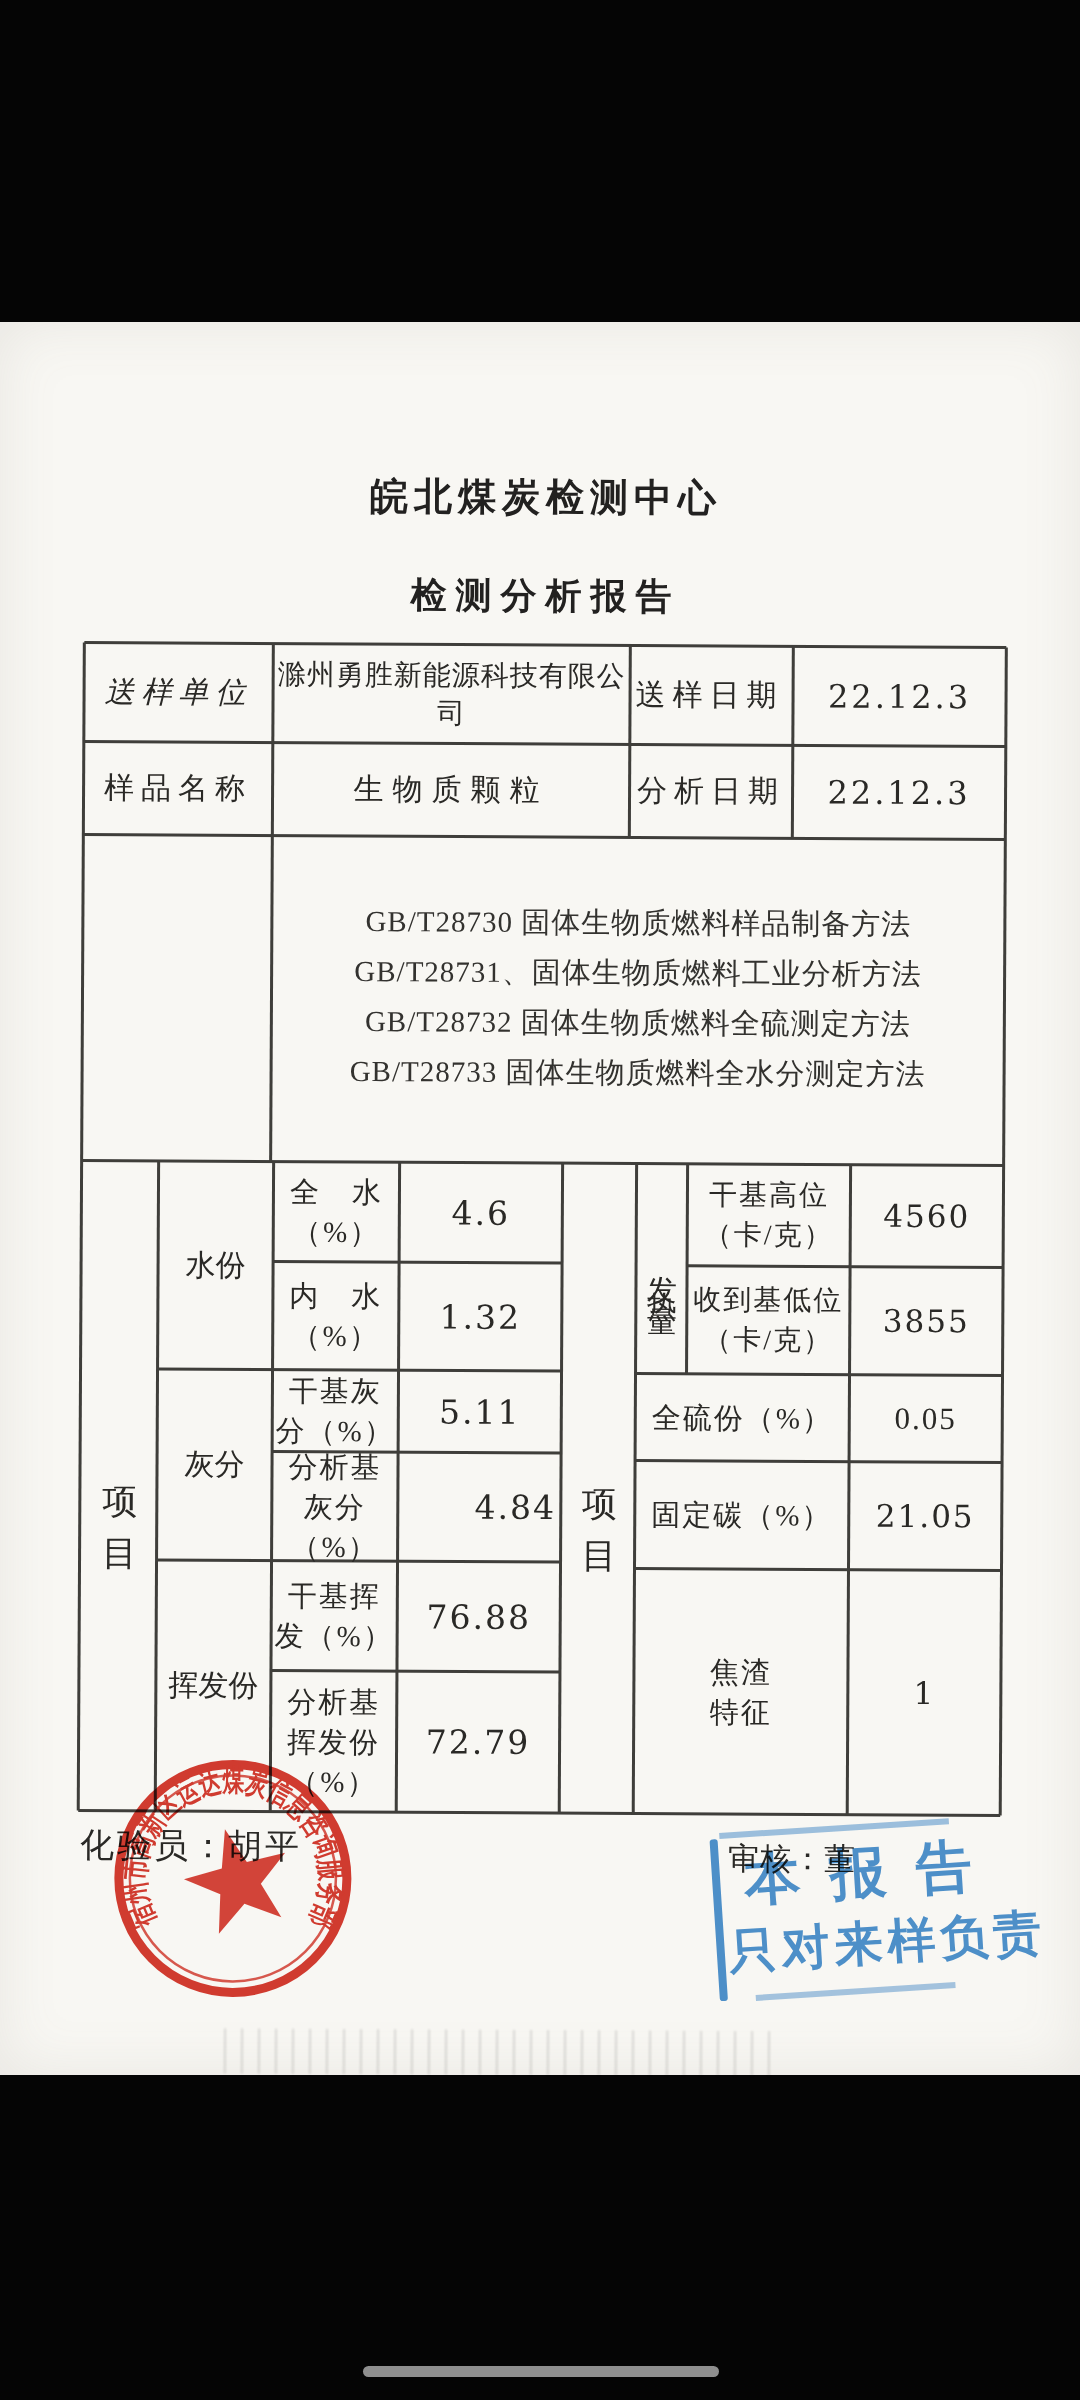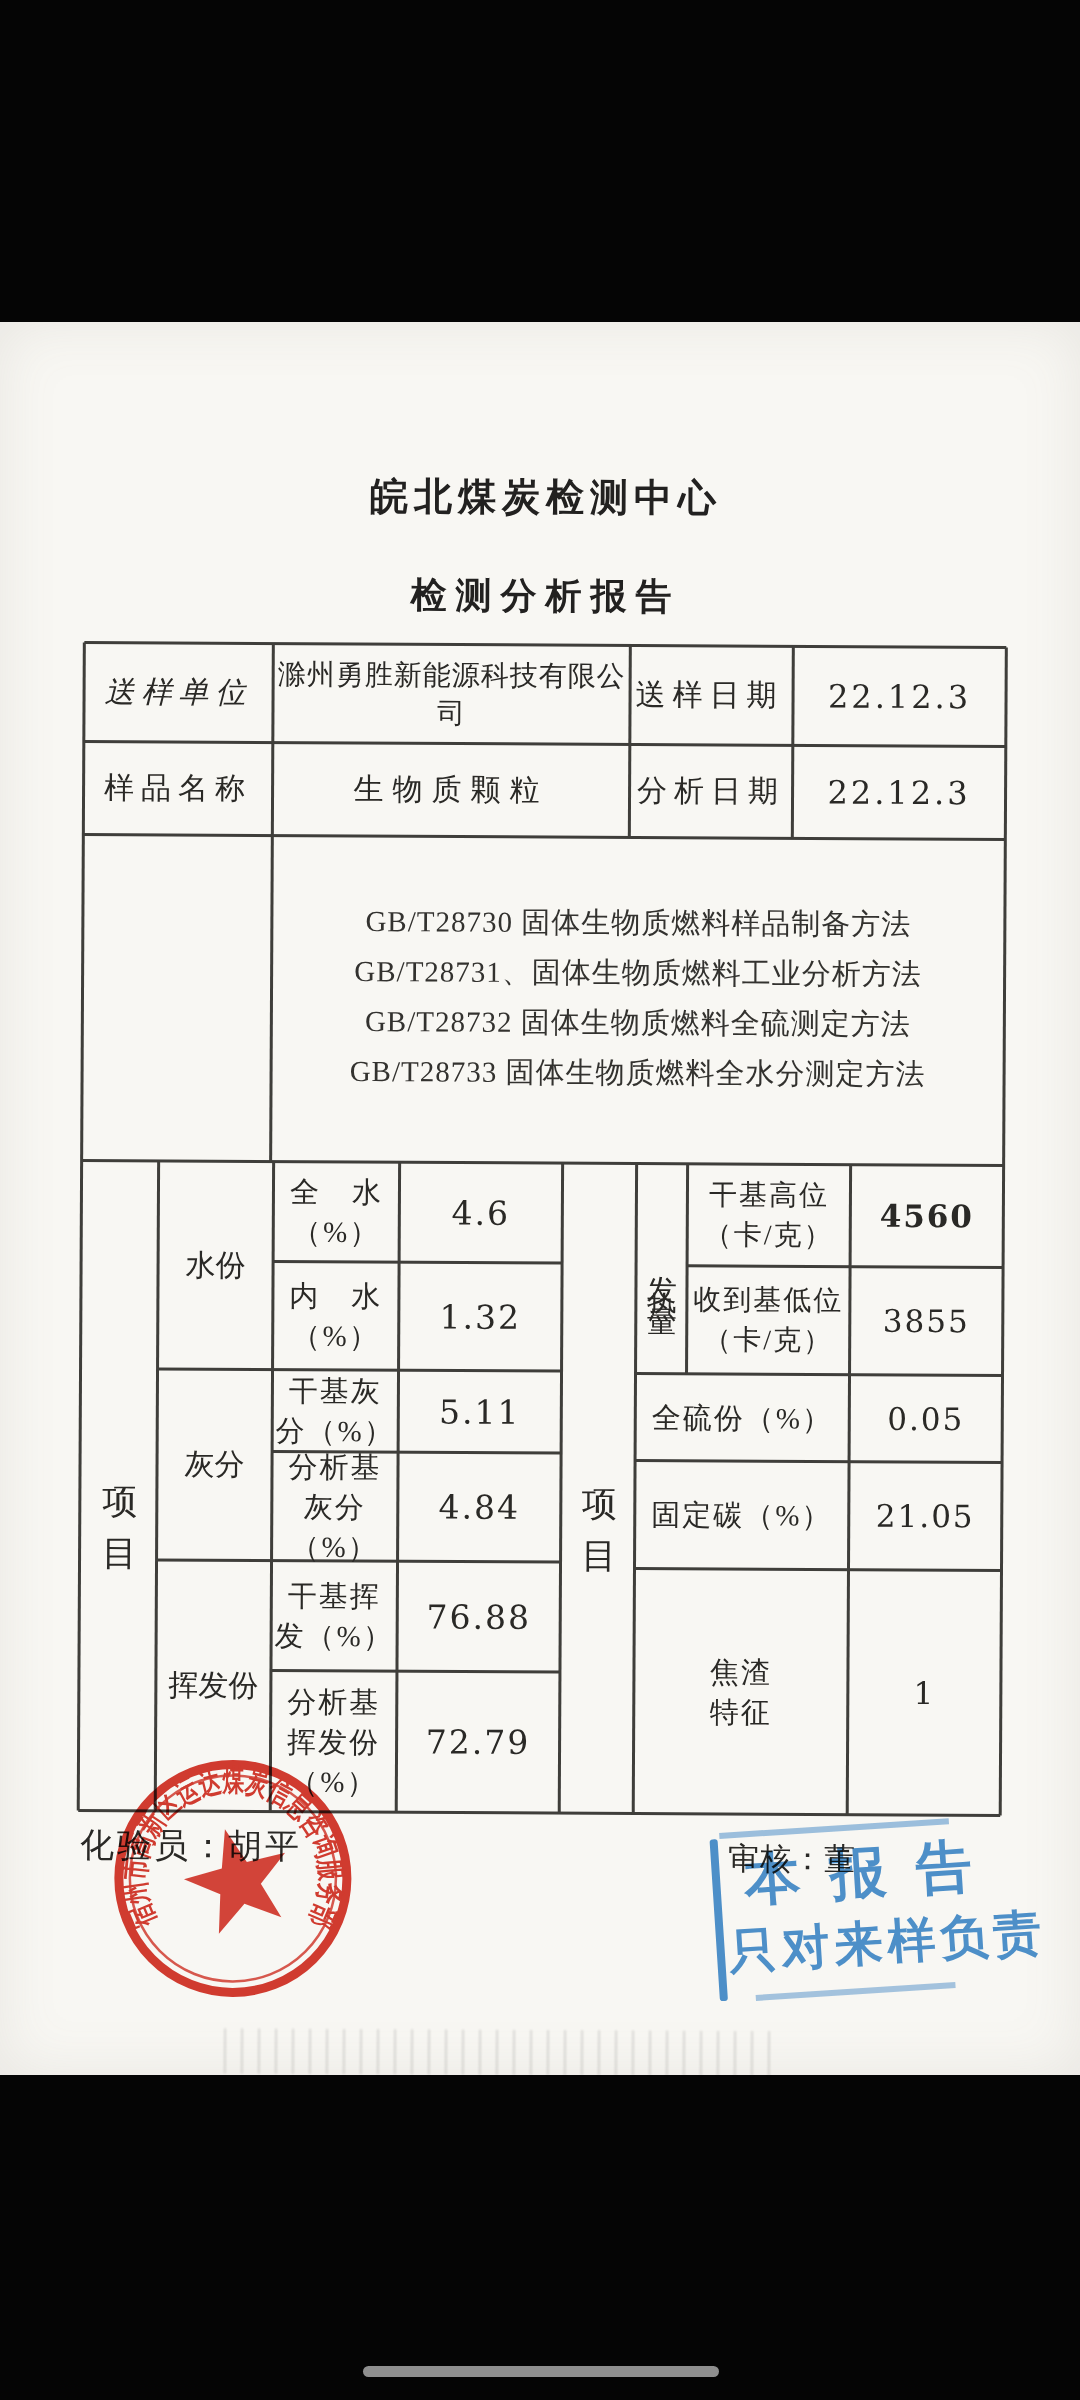--- a/index.html
+++ b/index.html
@@ -103,40 +103,40 @@
 （%）</div>
     <div class="cell val" style="left:401px;top:1163px;width:163px;height:100px;">4.6</div>
     <div class="cell lbl preline" style="left:275px;top:1263px;width:126px;height:108px;">内　水
 （%）</div>
     <div class="cell val" style="left:401px;top:1263px;width:163px;height:108px;">1.32</div>
     <div class="cell lbl preline" style="left:275px;top:1371px;width:126px;height:82px;">干基灰
 分（%）</div>
     <div class="cell val" style="left:401px;top:1371px;width:163px;height:82px;">5.11</div>
     <div class="cell lbl preline" style="left:275px;top:1453px;width:126px;height:109px;">分析基
 灰分（%）</div>
-    <div class="cell val" style="left:401px;top:1453px;width:163px;height:109px;">4.84</div>
+    <div class="cell val" style="left:401px;top:1453px;width:163px;height:109px;padding-left:36px;">4.84</div>
     <div class="cell lbl preline" style="left:275px;top:1562px;width:126px;height:110px;">干基挥
 发（%）</div>
     <div class="cell val" style="left:401px;top:1562px;width:163px;height:110px;">76.88</div>
     <div class="cell lbl preline" style="left:275px;top:1672px;width:126px;height:141px;">分析基
 挥发份
 （%）</div>
     <div class="cell val" style="left:401px;top:1672px;width:163px;height:141px;">72.79</div>
 
     <div class="cell vert" style="left:564px;top:1163px;width:74px;height:650px;font-size:35px;letter-spacing:52px;text-indent:52px;">项目</div>
     <div class="cell vert" style="left:638px;top:1163px;width:51px;height:210px;font-size:30px;letter-spacing:16px;text-indent:16px;">发热量</div>
 
     <div class="cell lbl preline" style="left:689px;top:1163px;width:163px;height:102px;font-size:28px;">干基高位
 （卡/克）</div>
-    <div class="cell val" style="left:852px;top:1163px;width:153px;height:102px;font-size:31px;font-weight:bold;">4560</div>
+    <div class="cell val" style="left:852px;top:1163px;width:153px;height:102px;font-size:31px;">4560</div>
     <div class="cell lbl preline" style="left:689px;top:1265px;width:163px;height:108px;font-size:28px;">收到基低位
 （卡/克）</div>
     <div class="cell val" style="left:852px;top:1265px;width:153px;height:108px;font-size:31px;border-radius:32px;">3855</div>
     <div class="cell lbl" style="left:638px;top:1373px;width:214px;height:87px;">全硫份（%）</div>
-    <div class="cell val" style="left:852px;top:1373px;width:153px;height:87px;font-size:31px;">0.05</div>
+    <div class="cell val" style="left:852px;top:1373px;width:153px;height:87px;font-size:31px;font-family:Liberation Serif, serif;">0.05</div>
     <div class="cell lbl" style="left:638px;top:1460px;width:214px;height:108px;">固定碳（%）</div>
     <div class="cell val" style="left:852px;top:1460px;width:153px;height:108px;font-size:31px;">21.05</div>
     <div class="cell lbl preline" style="left:638px;top:1568px;width:214px;height:245px;">焦渣
 特征</div>
     <div class="cell val" style="left:852px;top:1568px;width:153px;height:245px;font-size:31px;">1</div>
 
     <div class="footer-text" style="left:85px;top:1822px;height:52px;font-size:34px;letter-spacing:3px;">
       <span>化验员：</span>
       <span>胡平</span>
     </div>

